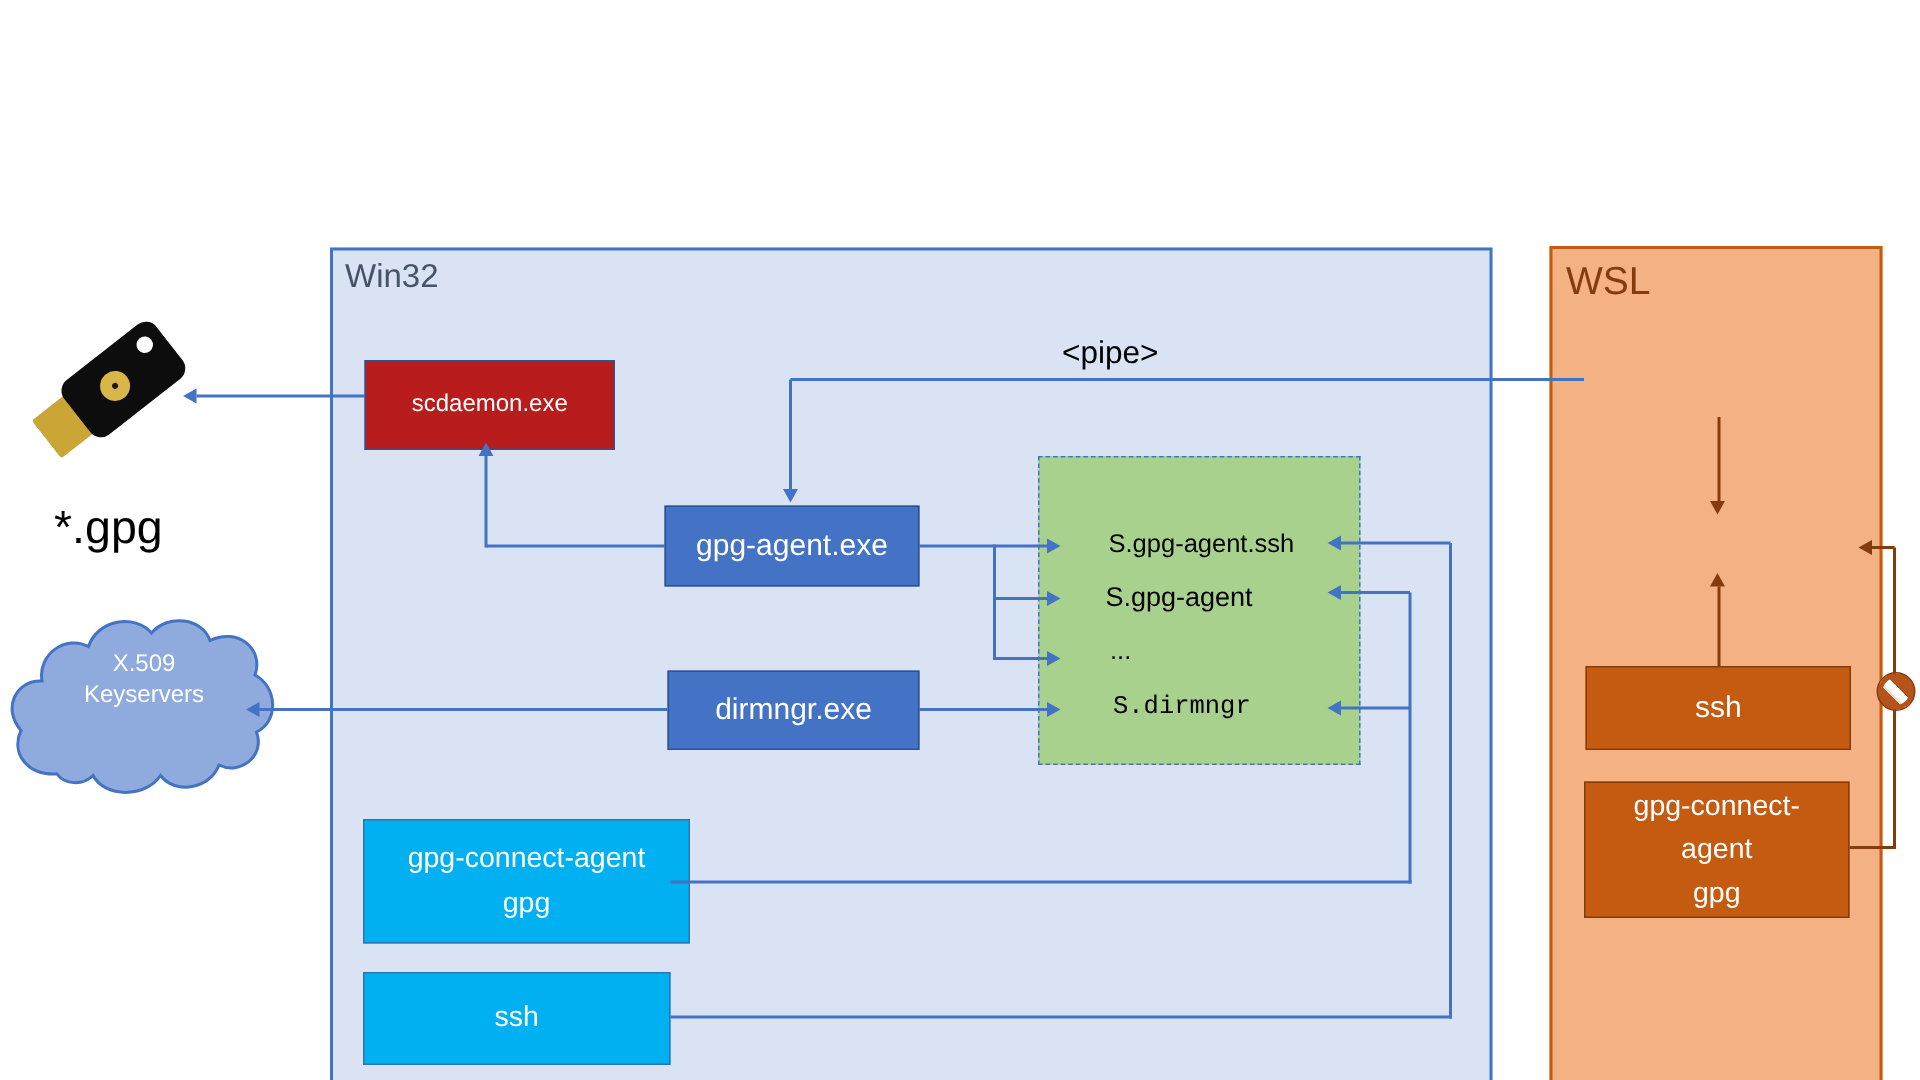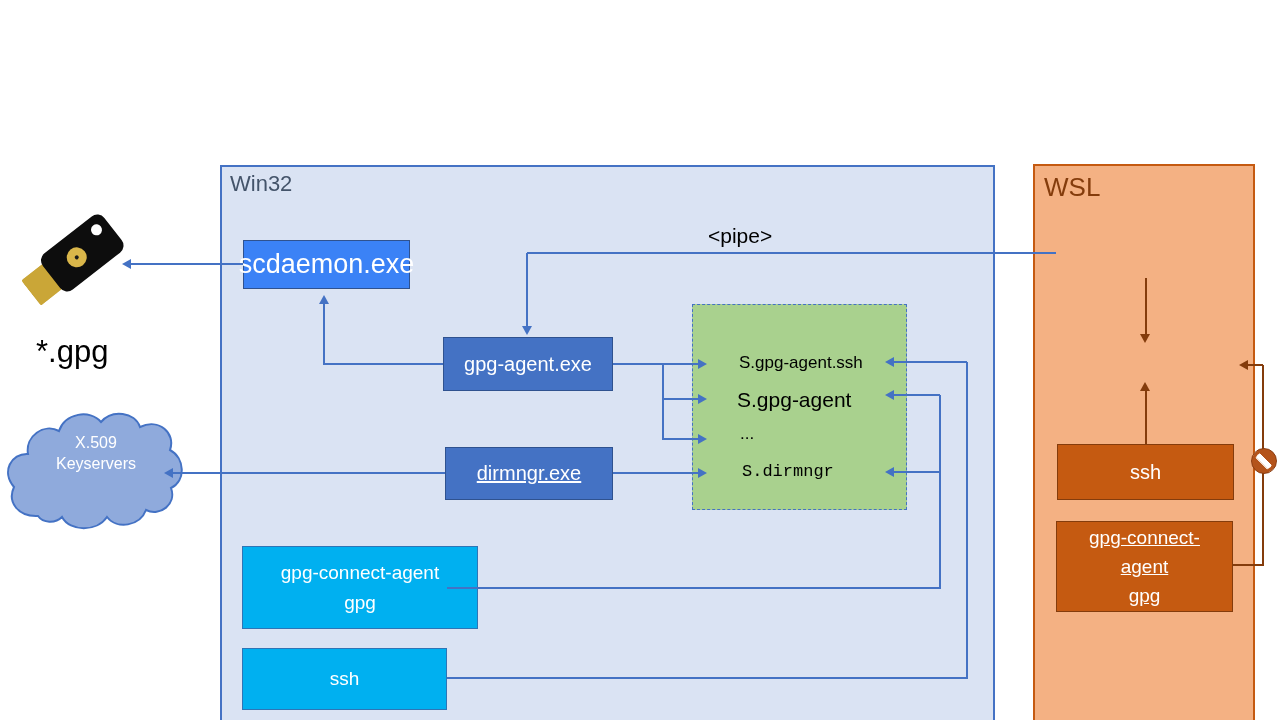--- a/index.html
+++ b/index.html
@@ -64,54 +64,54 @@
     <path d="M 34 110 C 14 111 3 96 10 81 C -3 66 7 47 24 48 C 21 30 40 17 55 25
              C 61 7 86 3 97 16 C 108 3 131 6 136 21 C 155 12 172 27 166 44
              C 181 52 182 75 167 82 C 173 98 156 111 142 104 C 136 120 113 124 103 111
              C 93 126 66 126 58 111 C 51 118 39 117 34 110 Z" fill="#8FAADC" stroke="#4472C4" stroke-width="2"></path>
   </svg>
   <div class="abs" style="left:4px;top:400px;width:184px;text-align:center;color:#fff;font-size:16px;line-height:21px;">
     <div>X.509</div>
     <div>Keyservers</div>
   </div>
 
-  <div class="node" style="left:243px;top:208px;width:167px;height:49px;background:#3b82f6;border:1.5px solid #2F528F;font-size:27px;">
+  <div class="node" style="left:243px;top:208px;width:167px;height:60px;background:#b91c1c;border:1.5px solid #2F528F;font-size:16px;">
     <span>scdaemon.exe</span>
   </div>
 
   <div class="node" style="left:443px;top:305px;width:170px;height:54px;background:#4472C4;border:1.5px solid #2F528F;font-size:20px;">
     <span>gpg-agent.exe</span>
   </div>
 
-  <div class="node" style="left:445px;top:415px;width:168px;height:53px;background:#4472C4;border:1.5px solid #2F528F;font-size:20px;text-decoration:underline;">
+  <div class="node" style="left:445px;top:415px;width:168px;height:53px;background:#4472C4;border:1.5px solid #2F528F;font-size:20px;">
     <span>dirmngr.exe</span>
   </div>
 
-  <div class="node" style="left:242px;top:514px;width:236px;height:83px;background:#00B0F0;border:1.5px solid #2E75B6;font-size:19px;line-height:30px;">
+  <div class="node" style="left:242px;top:514px;width:218px;height:83px;background:#00B0F0;border:1.5px solid #2E75B6;font-size:19px;line-height:30px;">
     <span>gpg-connect-agent</span>
     <span>gpg</span>
   </div>
 
   <div class="node" style="left:242px;top:616px;width:205px;height:62px;background:#00B0F0;border:1.5px solid #2E75B6;font-size:19px;">
     <span>ssh</span>
   </div>
 
   <div class="panel" style="left:692px;top:272px;width:215px;height:206px;background:#A9D18E;border:1.5px dashed #4472C4;"></div>
   <div class="lbl" style="left:739px;top:321px;font-size:17px;">S.gpg-agent.ssh</div>
-  <div class="lbl" style="left:737px;top:356px;font-size:21px;">S.gpg-agent</div>
+  <div class="lbl" style="left:737px;top:356px;font-size:18px;">S.gpg-agent</div>
   <div class="lbl" style="left:740px;top:392px;font-size:17px;">...</div>
   <div class="lbl" style="left:742px;top:430px;font-size:17px;font-family:Liberation Mono, monospace;">S.dirmngr</div>
 
 
 
   <div class="node" style="left:1057px;top:412px;width:177px;height:56px;background:#C55A11;border:1.5px solid #843C0C;font-size:20px;">
     <span>ssh</span>
   </div>
 
-  <div class="node" style="left:1056px;top:489px;width:177px;height:91px;background:#C55A11;border:1.5px solid #843C0C;font-size:19px;line-height:29px;text-decoration:underline;">
+  <div class="node" style="left:1056px;top:489px;width:177px;height:91px;background:#C55A11;border:1.5px solid #843C0C;font-size:19px;line-height:29px;">
     <span>gpg-connect-</span>
     <span>agent</span>
     <span>gpg</span>
   </div>
 
   <div class="lbl" style="left:708px;top:192px;font-size:21px;">&lt;pipe&gt;</div>
 
   <div class="hline blue" style="left:131px;top:231px;width:112px;"></div>
   <div class="ah ahl" style="left:122px;top:227px;"></div>
 

